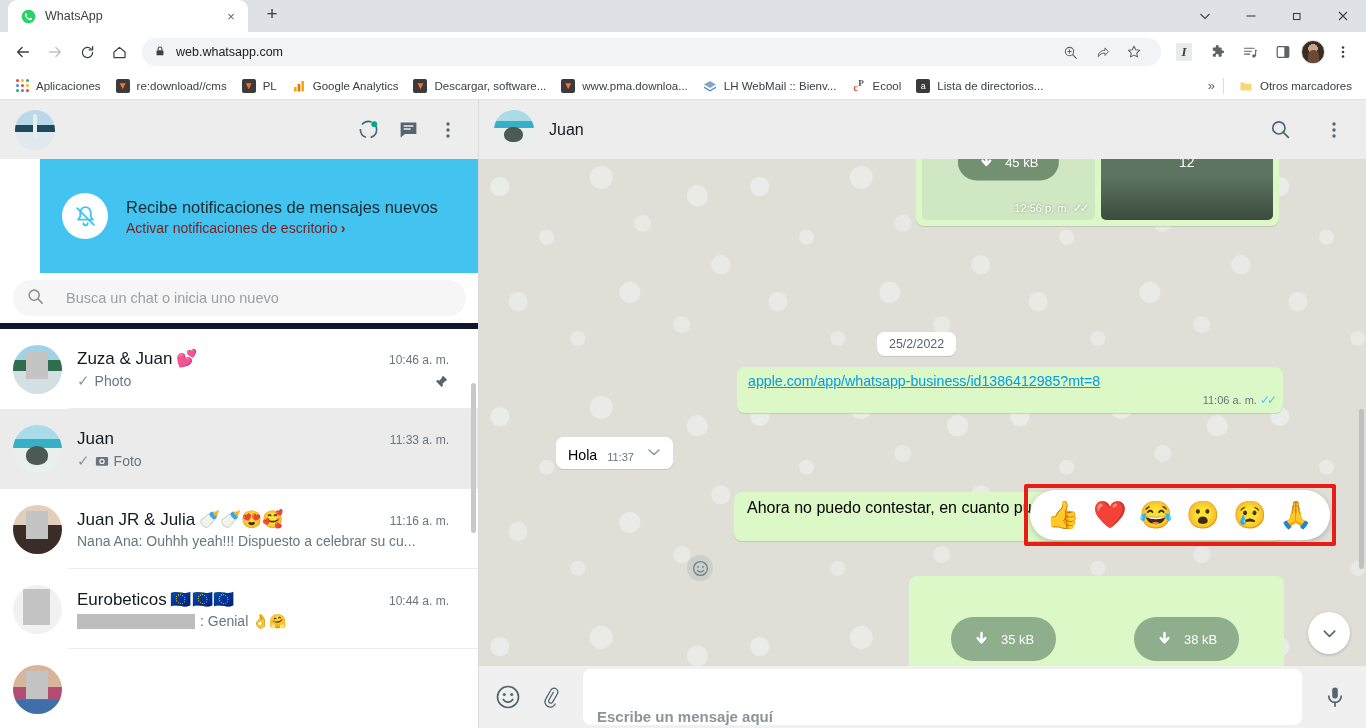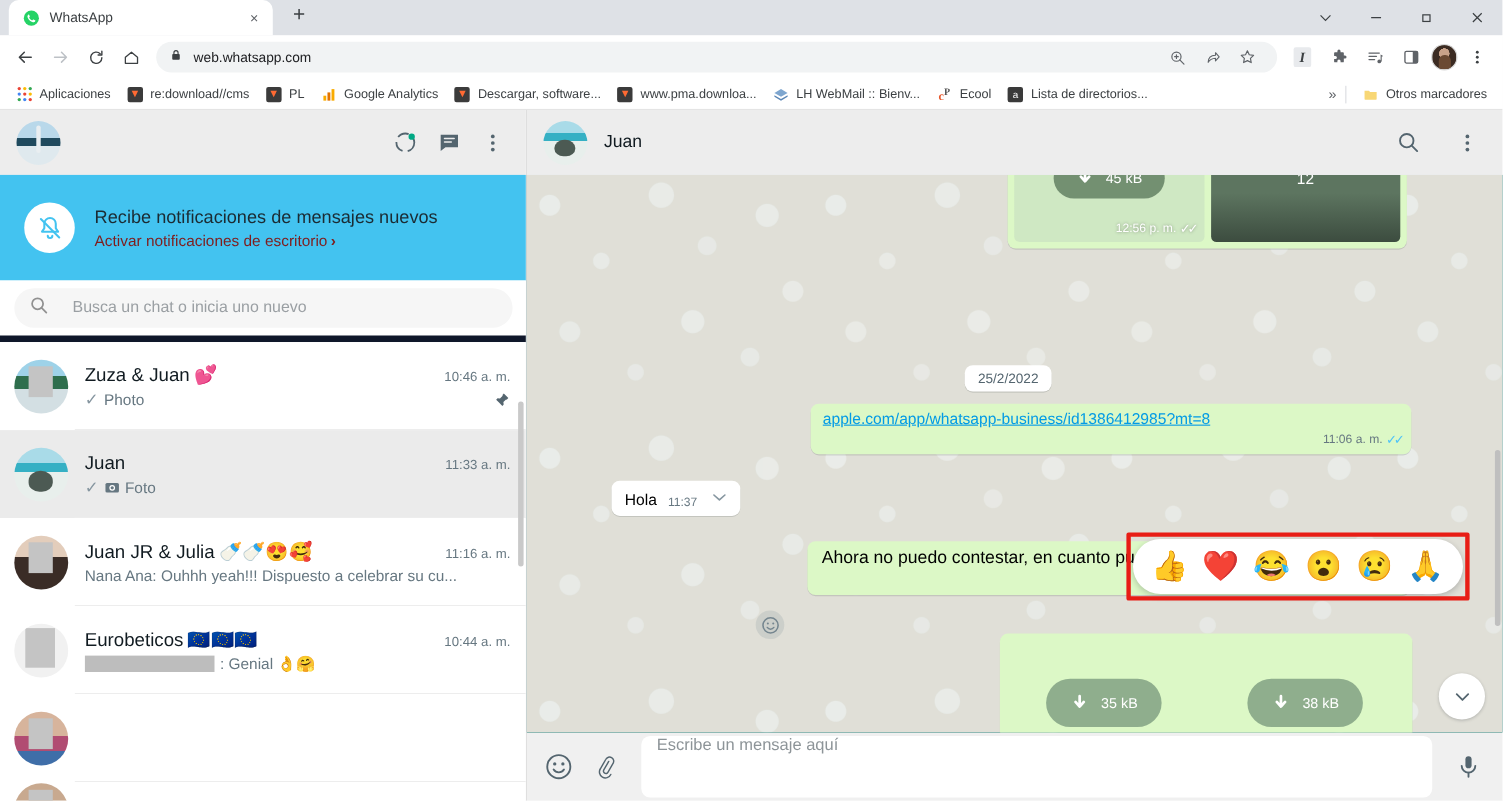--- a/index.html
+++ b/index.html
@@ -96,41 +96,41 @@
     background: linear-gradient(#b9d8ea 0 38%, #1f4a5e 38% 56%, #dfe9ee 56% 100%);
     position: relative;
   }
   .avatar::after { content:""; position:absolute; left:44%; top:12%; width:11%; height:62%;
      background:#e9eef1; border-radius:2px; }
   .side-head-icons { margin-left: auto; display: flex; align-items: center; gap: 12px; }
   .hicon { width: 28px; height: 28px; display: flex; align-items: center; justify-content: center;
      color: #54656f; }
 
   .notif {
-    height: 96px; flex: none; background: #43c3f0; display: flex; align-items: center;
-    gap: 18px; padding: 0 22px;
+    height: 114px; flex: none; background: #43c3f0; display: flex; align-items: center;
+    gap: 18px; padding: 0 22px; margin-left: 40px;
   }
   .notif-bell {
     width: 46px; height: 46px; border-radius: 50%; background: #fff; flex: none;
     display: flex; align-items: center; justify-content: center; color: #43c3f0;
   }
   .notif-title { font-size: 16.5px; color: #1b2b33; line-height: 1.35; }
   .notif-sub { font-size: 14px; color: #7f1d1d; margin-top: 1px; }
 
   .search-wrap { flex: none; padding: 7px 12px 7px 13px; background: #fff;
     border-bottom: 6px solid #0f172a; }
   .search-box {
     height: 36px; background: #f6f6f6; border-radius: 18px; display: flex;
     align-items: center; padding: 0 14px; gap: 22px;
   }
   .search-ph { font-size: 14.5px; color: #9a9fa3; }
 
   .chatlist { flex: 1; overflow: hidden; position: relative; }
   .chat-item {
-    height: 80px; display: flex; align-items: center; gap: 15px; padding: 0 14px 0 13px;
+    height: 80px; display: flex; align-items: center; gap: 15px; padding: 0 29px 0 13px;
     position: relative; background: #fff;
   }
   .chat-item.active { background: #ebebeb; }
   .chat-item::after {
     content: ""; position: absolute; left: 68px; right: 0; bottom: 0; height: 1px;
     background: #ededed;
   }
   .c-av { width: 49px; height: 49px; border-radius: 50%; flex: none; position: relative; overflow: hidden; }
   .c-av .blur { position: absolute; left: 26%; top: 14%; width: 46%; height: 56%; background: #c4c4c4; }
   .av1 { background: linear-gradient(#9ed2e8 0 30%, #2e6e4d 30% 54%, #d3dfe3 54% 100%); }
@@ -278,21 +278,21 @@
     background: #bfbfbf; border-radius: 3px; z-index: 5; }
 
   .composer {
     height: 62px; flex: none; background: #f0f0f0; display: flex; align-items: center;
     padding: 0 16px 0 14px; gap: 12px;
   }
   .comp-icon { width: 30px; height: 30px; display: flex; align-items: center; justify-content: center;
      color: #54656f; flex: none; }
   .comp-input {
     flex: 1; height: 56px; background: #fff; border-radius: 8px; display: flex;
-    align-items: flex-start; padding: 0 14px; margin: 0 6px;
+    align-items: flex-end; padding: 0 14px; margin: 0 6px; font-weight: bold;
   }
   .comp-ph { font-size: 15px; color: #8d9498; }
 </style>
 </head>
 <body>
 
 <div class="browser">
 
   <div class="titlebar">
     <div class="tab">

